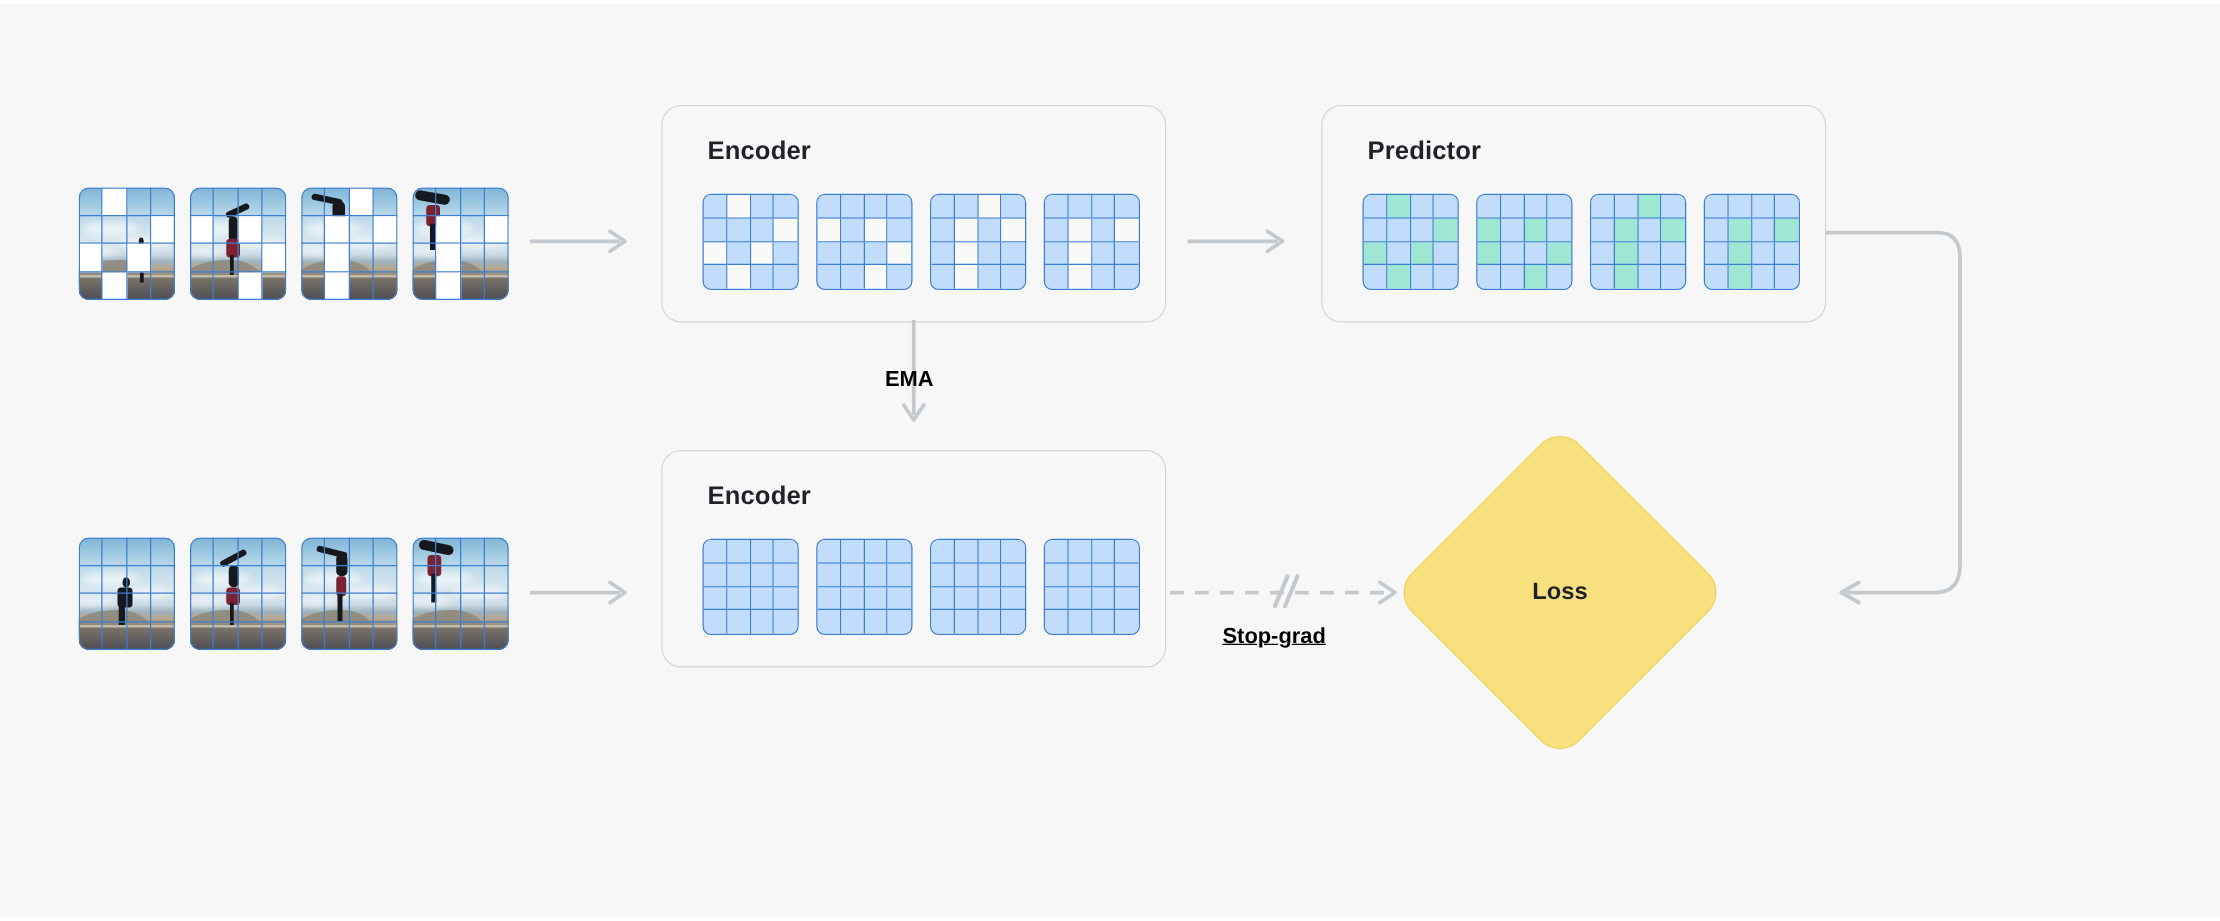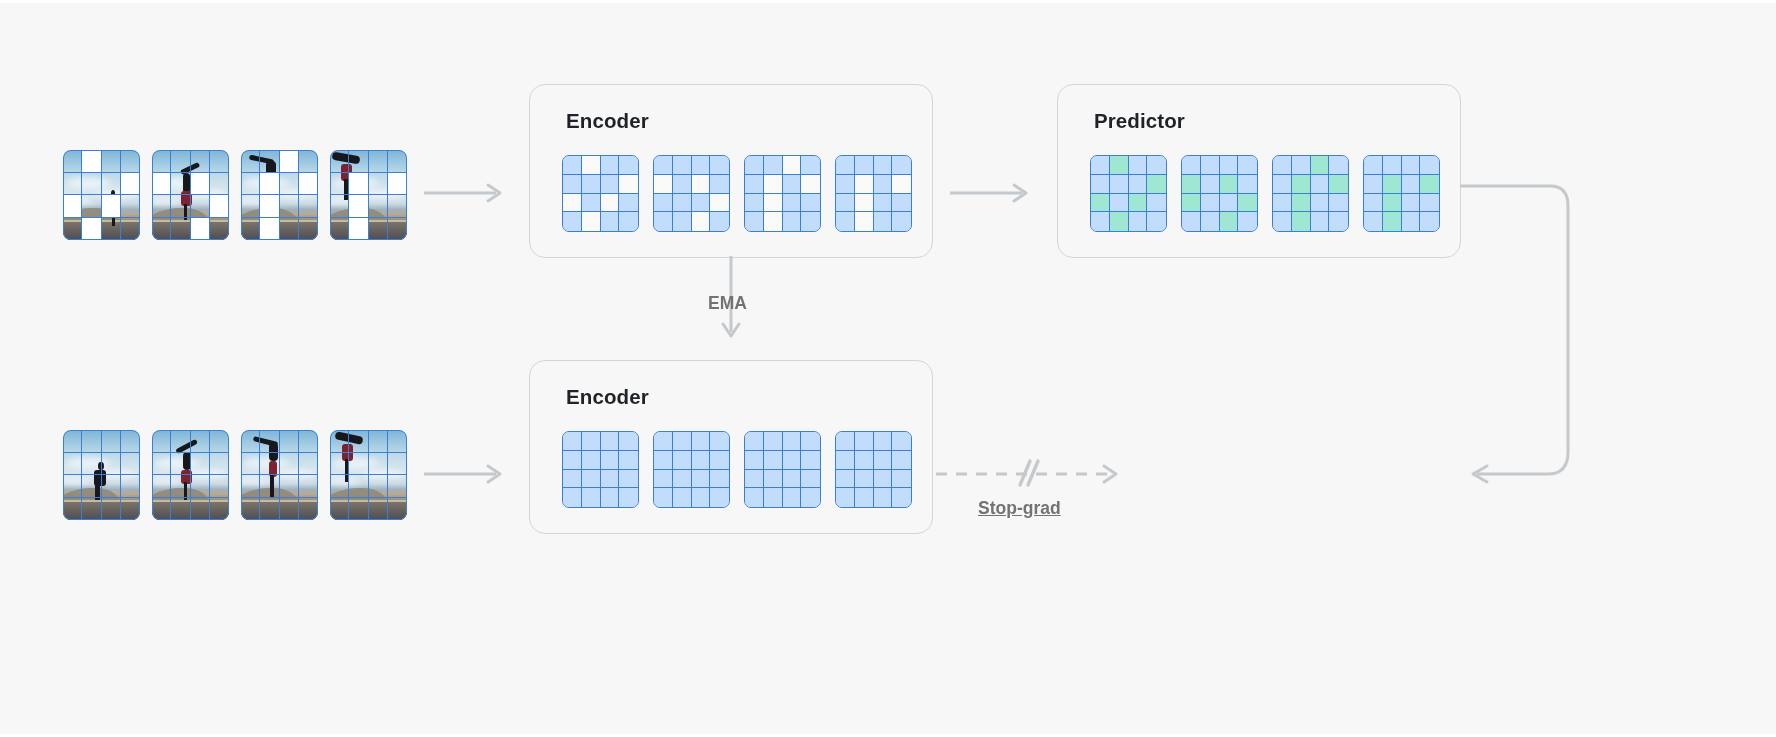--- a/index.html
+++ b/index.html
@@ -172,21 +172,21 @@
   }
 
   
   .arrow-svg { position: absolute; overflow: visible; }
 
   
   .edge-label {
     position: absolute;
     font-size: 17.5px;
     font-weight: 700;
-    color: #737373;
+    color: #000000;
     white-space: nowrap;
   }
 
   
   .loss-wrap {
     position: absolute;
     width: 190px;
     height: 190px;
   }
   .loss-diamond {
@@ -745,19 +745,23 @@
   <svg class="arrow-svg" style="left:936px; top:459px;" width="196" height="30">
     <line x1="0" y1="15" x2="176" y2="15" stroke="#c4c9ce" stroke-width="3" stroke-dasharray="11 9"></line>
     <polyline points="168,7 180,15 168,23" fill="none" stroke="#c4c9ce" stroke-width="3" stroke-linecap="round" stroke-linejoin="round"></polyline>
     <g>
       <line x1="84" y1="26" x2="94" y2="2" stroke="#c4c9ce" stroke-width="3.4" stroke-linecap="round"></line>
       <line x1="92" y1="26" x2="102" y2="2" stroke="#c4c9ce" stroke-width="3.4" stroke-linecap="round"></line>
     </g>
   </svg>
   <div class="edge-label" style="left:978px; top:498px;text-decoration:underline;">Stop-grad</div>
 
+  <div class="loss-wrap" style="left:1153px; top:379px;">
+    <div class="loss-diamond"></div>
+    <div class="loss-label">Loss</div>
+  </div>
 
   <svg class="arrow-svg" style="left:1455px; top:166px;" width="125" height="320">
     <path d="M 5,20 H 95 Q 113,20 113,40 V 286 Q 113,308 93,308 H 22" fill="none" stroke="#c4c9ce" stroke-width="3" stroke-linejoin="round"></path>
     <polyline points="32,300 18,308 32,316" fill="none" stroke="#c4c9ce" stroke-width="3" stroke-linecap="round" stroke-linejoin="round"></polyline>
   </svg>
 
 </div>
 
 </body></html>

